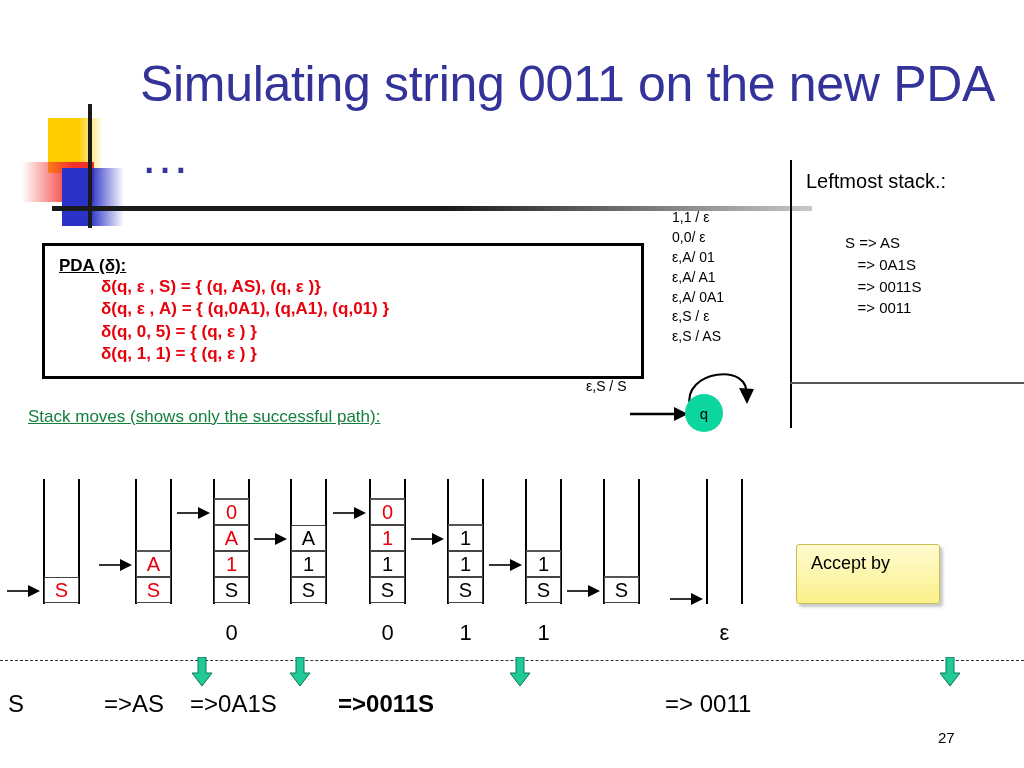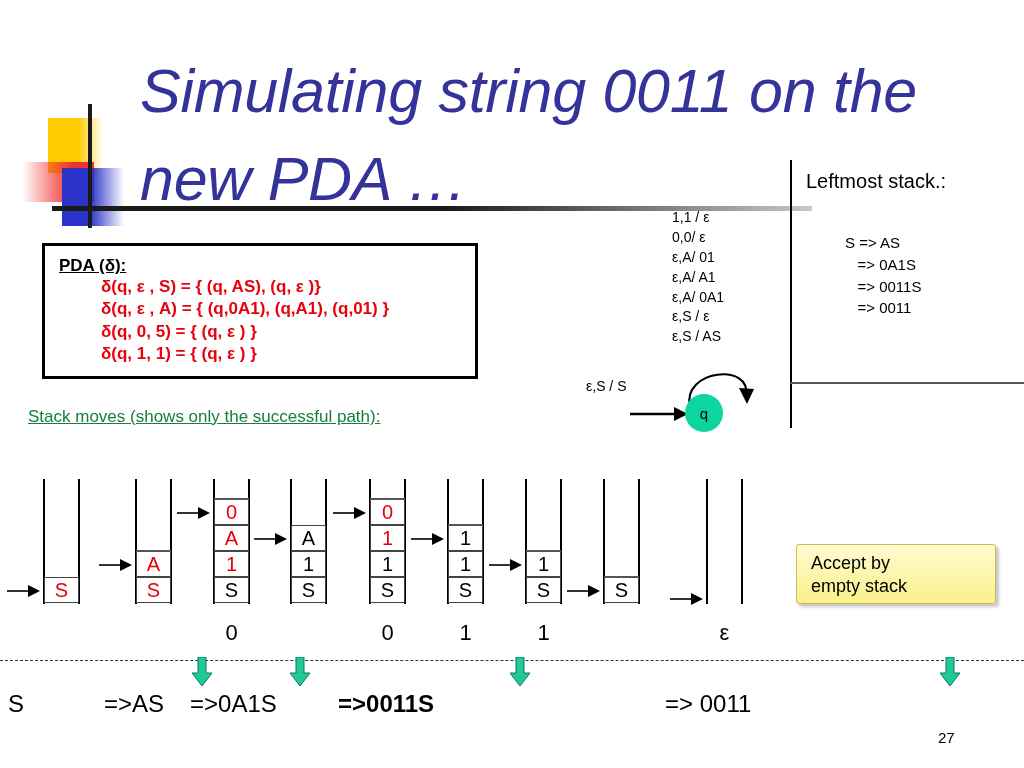--- a/index.html
+++ b/index.html
@@ -12,24 +12,24 @@
   .sq-red{left:22px;top:162px;width:72px;height:40px;
      background:linear-gradient(to left,#F2312E 0%,#F2312E 30%,rgba(242,49,46,0) 100%);}
   .sq-blue{left:62px;top:168px;width:62px;height:58px;
      background:linear-gradient(to right,#2B32C8 0%,#2B32C8 45%,rgba(43,50,200,0) 100%);}
   .cross-v{left:88px;top:104px;width:4px;height:124px;background:#1a1a1a;}
   .cross-h{left:52px;top:206px;width:760px;height:5px;
      background:linear-gradient(to right,#1a1a1a 0%,#1a1a1a 52%,rgba(190,190,190,0.85) 100%);}
 
   
   #title{left:140px;top:48px;width:860px;color:#333399;
-     font-size:61px;line-height:1.44;letter-spacing:-0.3px;font-style:italic;}
-
-  
-  #pda-box{left:42px;top:243px;width:436px;height:136px;
+     font-size:50px;line-height:1.44;letter-spacing:-0.3px;}
+
+  
+  #pda-box{left:42px;top:243px;width:602px;height:136px;
      border:3px solid #000;background:#fff;box-sizing:border-box;}
   #pda-head{margin:10px 0 0 14px;font-size:17px;font-weight:bold;color:#000;
      text-decoration:underline;}
   .pda-rule{margin-left:56px;font-size:17px;font-weight:bold;color:#E8000B;
      line-height:1.31;white-space:pre;}
 
   
   #stack-heading{left:28px;top:407px;font-size:17px;color:#15803d;
      text-decoration:underline;font-weight:normal;}
 
@@ -44,21 +44,21 @@
      display:flex;align-items:center;justify-content:center;}
 
   
   #rp-vline{left:790px;top:160px;width:2px;height:268px;background:#000;}
   #rp-hline{left:790px;top:382px;width:234px;height:2px;background:#555;}
   #lm-title{left:806px;top:170px;font-size:20px;color:#000;}
   #lm-lines{left:845px;top:232px;font-size:15px;color:#000;line-height:1.45;
      white-space:pre;}
 
   
-  #accept{left:796px;top:544px;width:200px;height:60px;
+  #accept{left:796px;top:544px;width:144px;height:60px;
      background:linear-gradient(to bottom,#FFFBD0 0%,#FAF08A 100%);
      border:1px solid #C9BE55;border-radius:3px;
      box-shadow:3px 3px 3px rgba(0,0,0,0.22);
      font-size:18px;color:#000;padding:7px 0 0 14px;box-sizing:border-box;
      line-height:1.3;}
 
   
   .stack{position:absolute;}
   .stack .wall{position:absolute;width:2px;background:#000;}
   .cell{width:35px;height:26px;border:1px solid #444;border-top:1px solid #444;
@@ -119,21 +119,20 @@
 <div class="abs" id="rp-vline"></div>
 <div class="abs" id="rp-hline"></div>
 <div class="abs" id="lm-title">Leftmost stack.:</div>
 <div class="abs" id="lm-lines">S =&gt; AS
    =&gt; 0A1S
    =&gt; 0011S
    =&gt; 0011</div>
 
 <div class="abs" id="accept">
   <div>Accept by</div>
-  <div>empty stack</div>
 </div>
 
 <div class="abs" id="stacks-layer" style="left:0;top:0;width:1024px;height:768px;">
     <div class="stack" style="left: 0px; top: 0px;">
       <div class="wall" style="left: 43px; top: 479px; height: 125px;"></div>
       <div class="wall" style="left: 78px; top: 479px; height: 125px;"></div>
       <div class="cell red" style="position: absolute; left: 44px; top: 578px;">S</div>
       <svg width="34" height="18" class="abs" style="left: 7px; top: 582px;">
         <line x1="0" y1="9" x2="24" y2="9" stroke="#000" stroke-width="1.6"></line>
         <polygon points="21,3 33,9 21,15" fill="#000"></polygon>

